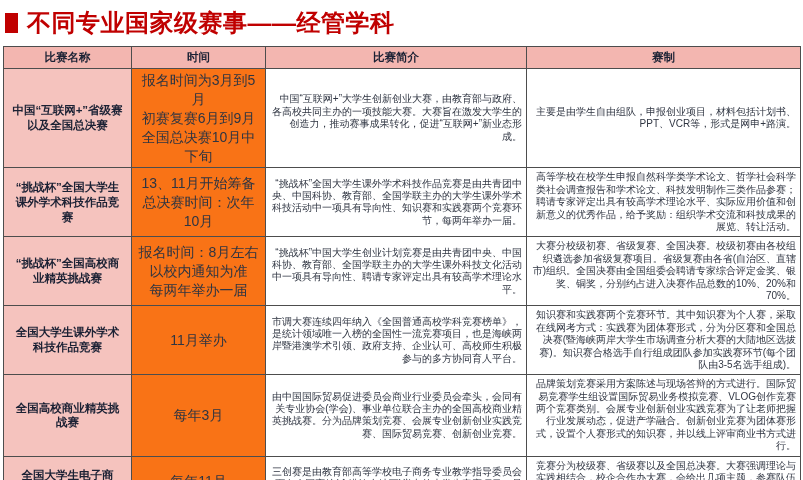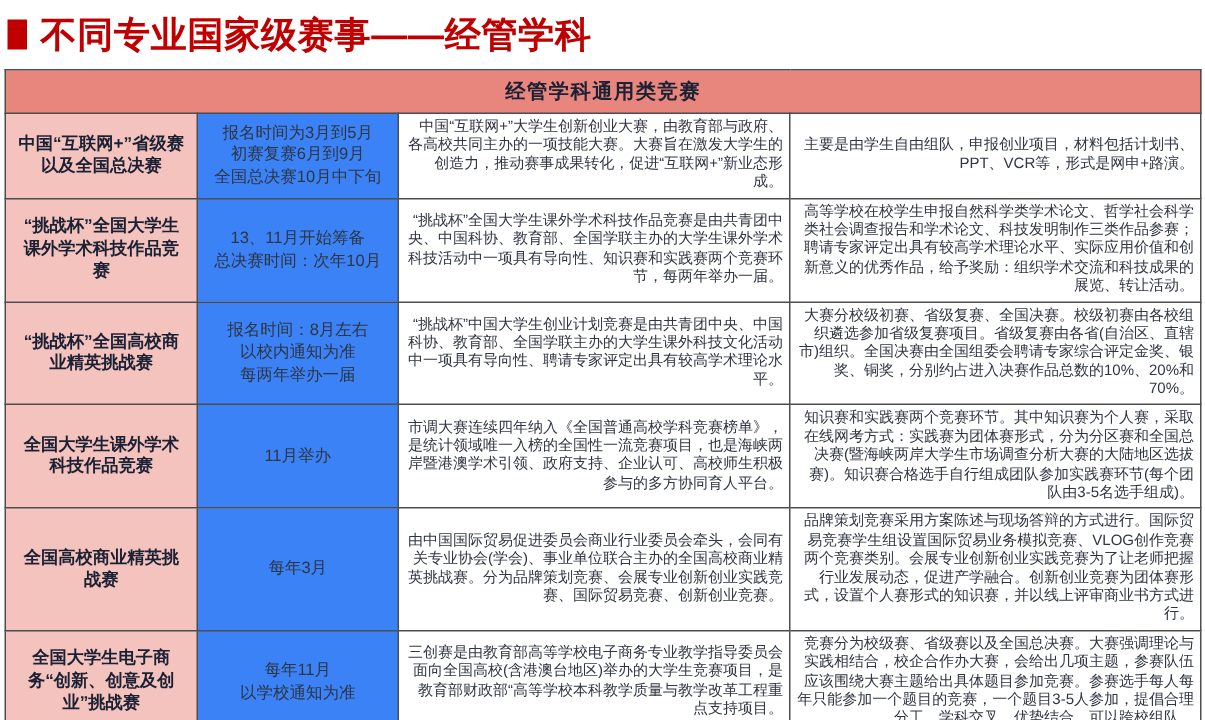--- a/index.html
+++ b/index.html
@@ -46,22 +46,22 @@
     background:var(--colhead-bg);color:var(--ink);
     font-size:11.5px;font-weight:bold;text-align:center;
     padding:3px 2px;
   }
   td.name-cell{
     background:var(--name-bg);color:var(--ink);
     font-size:11.5px;font-weight:bold;text-align:center;
     padding:2px 8px;line-height:1.3;
   }
   td.time-cell{
-    background:#3b82f6;color:var(--body-ink);
-    font-size:11px;text-align:center;
+    background:#f97316;color:var(--body-ink);
+    font-size:14px;text-align:center;
     padding:2px 4px;line-height:1.35;white-space:pre-line;
   }
   td.text-cell{
     background:#ffffff;color:var(--body-ink);
     font-size:10px;text-align:right;
     padding:3px 4px;line-height:1.24;
   }
 </style>
 </head>
 <body>
@@ -73,21 +73,24 @@
 
 <table class="comp-table">
   <colgroup>
     <col style="width:128px">
     <col style="width:134px">
     <col style="width:261px">
     <col style="width:274px">
   </colgroup>
   <thead>
     <tr>
-      <th class="table-title" colspan="4">经管学科通用类竞赛</th>
+      <th class="col-head">比赛名称</th>
+      <th class="col-head">时间</th>
+      <th class="col-head">比赛简介</th>
+      <th class="col-head">赛制</th>
     </tr>
   </thead>
   <tbody>
       <tr>
     <td class="name-cell">中国“互联网+”省级赛以及全国总决赛</td>
     <td class="time-cell">报名时间为3月到5月
 初赛复赛6月到9月
 全国总决赛10月中下旬</td>
     <td class="text-cell">中国“互联网+”大学生创新创业大赛，由教育部与政府、各高校共同主办的一项技能大赛。大赛旨在激发大学生的创造力，推动赛事成果转化，促进“互联网+”新业态形成。</td>
     <td class="text-cell">主要是由学生自由组队，申报创业项目，材料包括计划书、PPT、VCR等，形式是网申+路演。</td>

